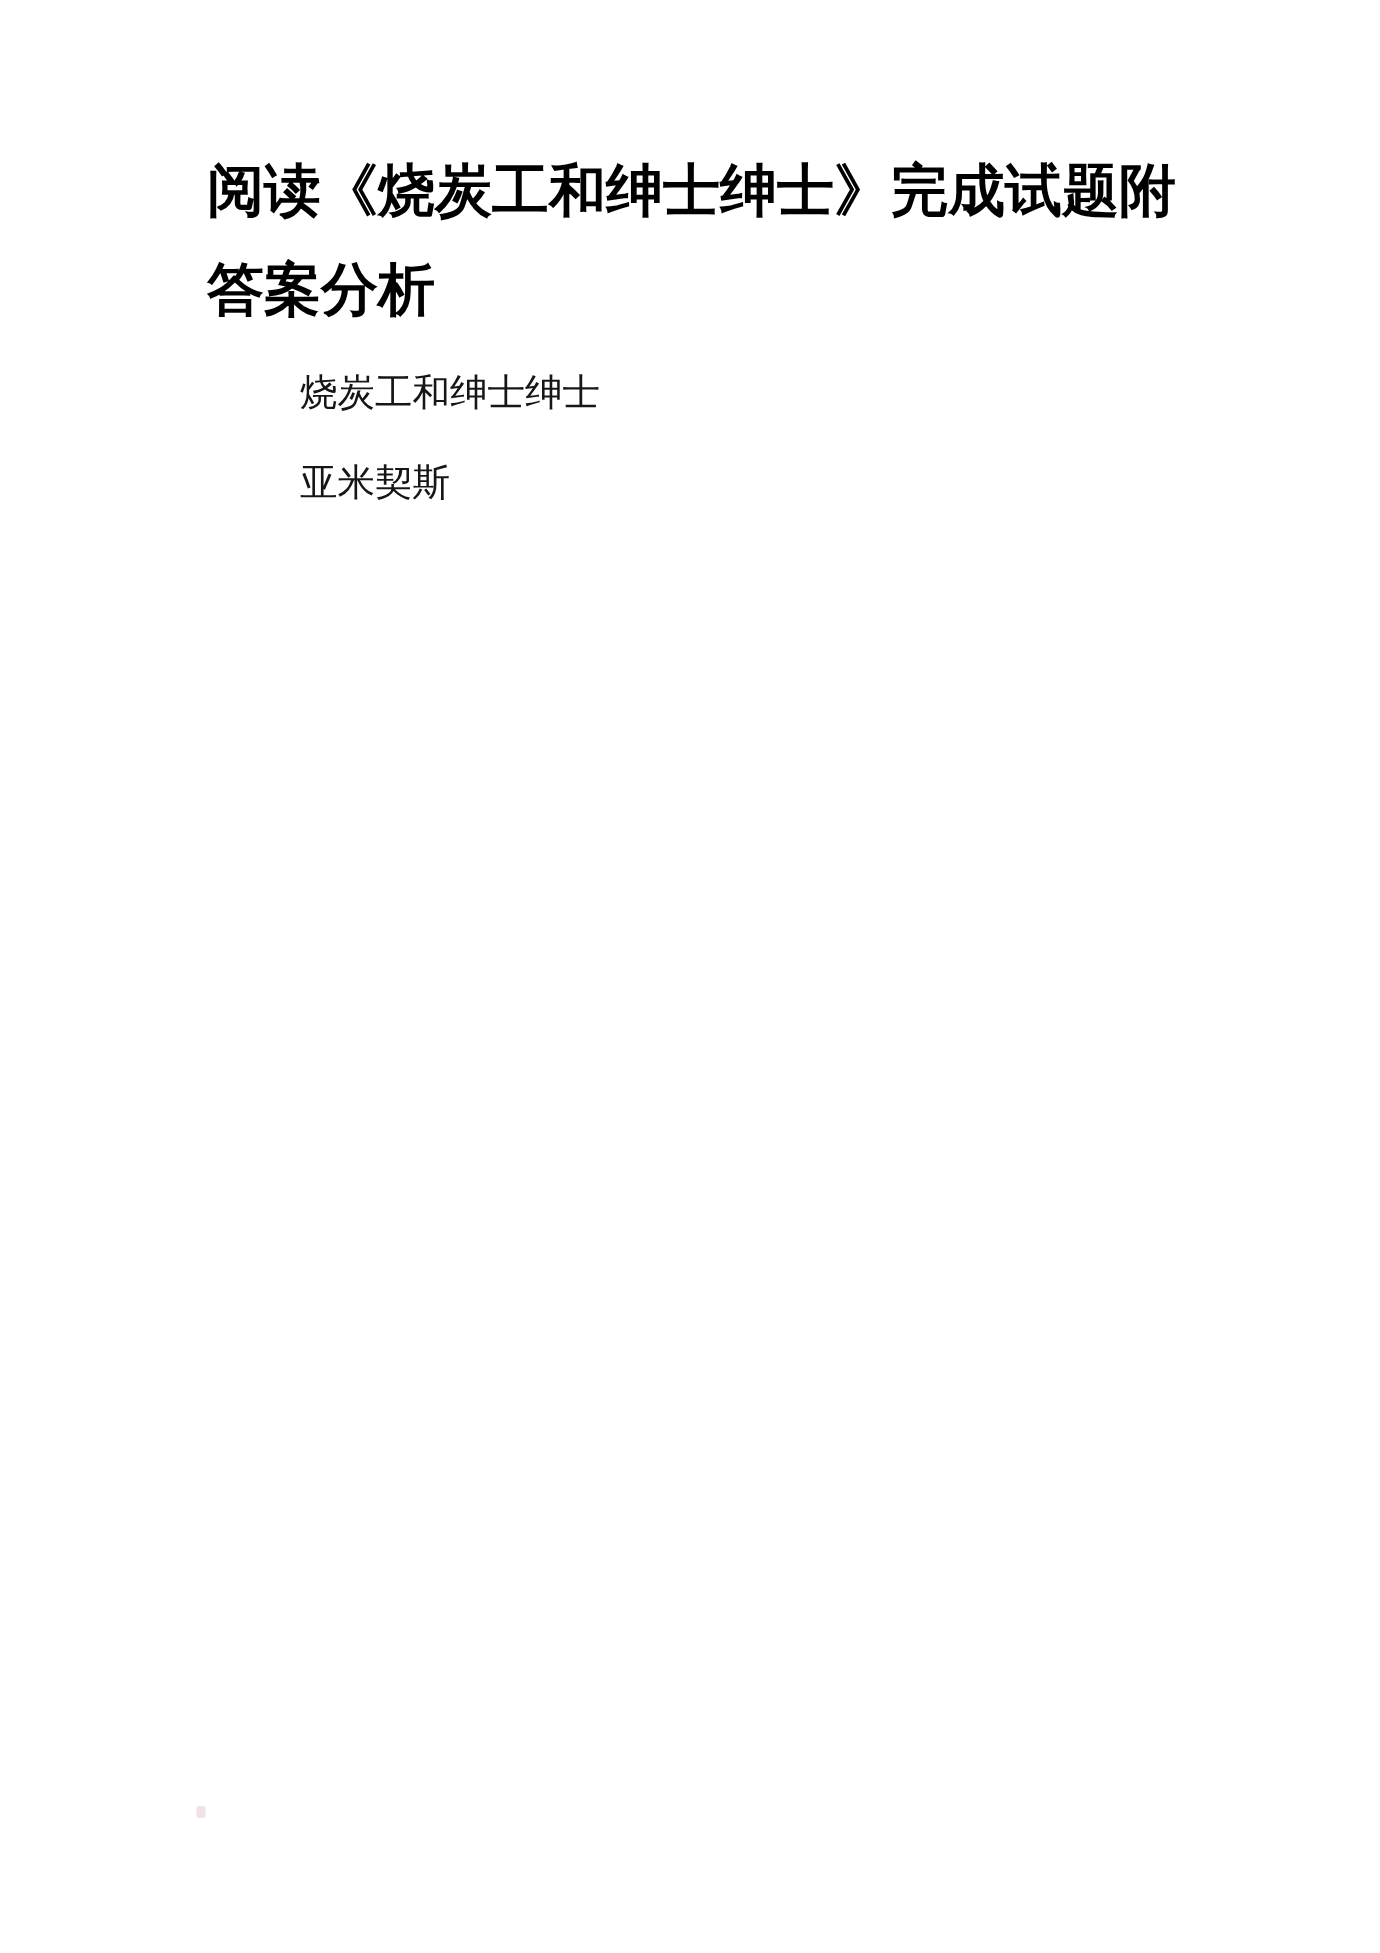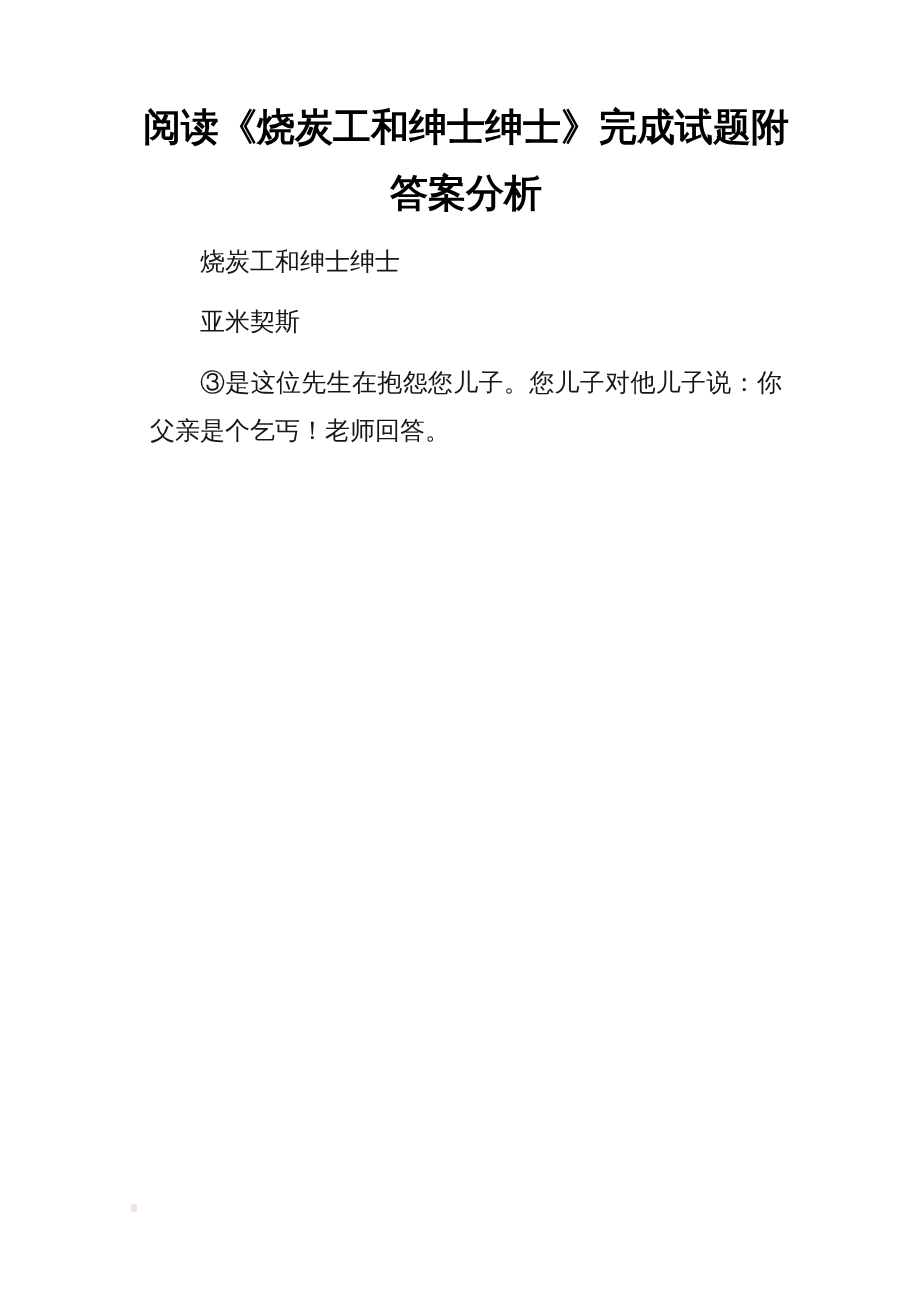--- a/index.html
+++ b/index.html
@@ -20,21 +20,20 @@
       position: absolute;
       left: 138px;
       top: 0;
       width: 656px;
     }
     .doc-title {
       margin: 94px 0 0 0;
       font-size: 38px;
       font-weight: bold;
       line-height: 66px;
-      text-align: center;
       color: #000000;
       letter-spacing: 0;
     }
     .body-text {
       margin-top: 0;
       font-size: 25px;
       line-height: 48.3px;
       color: #161616;
       text-align: justify;
       text-justify: inter-ideograph;
@@ -61,18 +60,17 @@
 <body>
 
 <div class="page">
   <div class="content">
 
     <h1 class="doc-title">阅读《烧炭工和绅士绅士》完成试题附答案分析</h1>
 
     <div class="body-text">
       <p>烧炭工和绅士绅士</p>
       <p>亚米契斯</p>
-      <p>③是这位先生在抱怨您儿子。您儿子对他儿子说：你父亲是个乞丐！老师回答。</p>
     </div>
   </div>
 
   <div class="stray-mark"></div>
 </div>
 
 </body></html>

